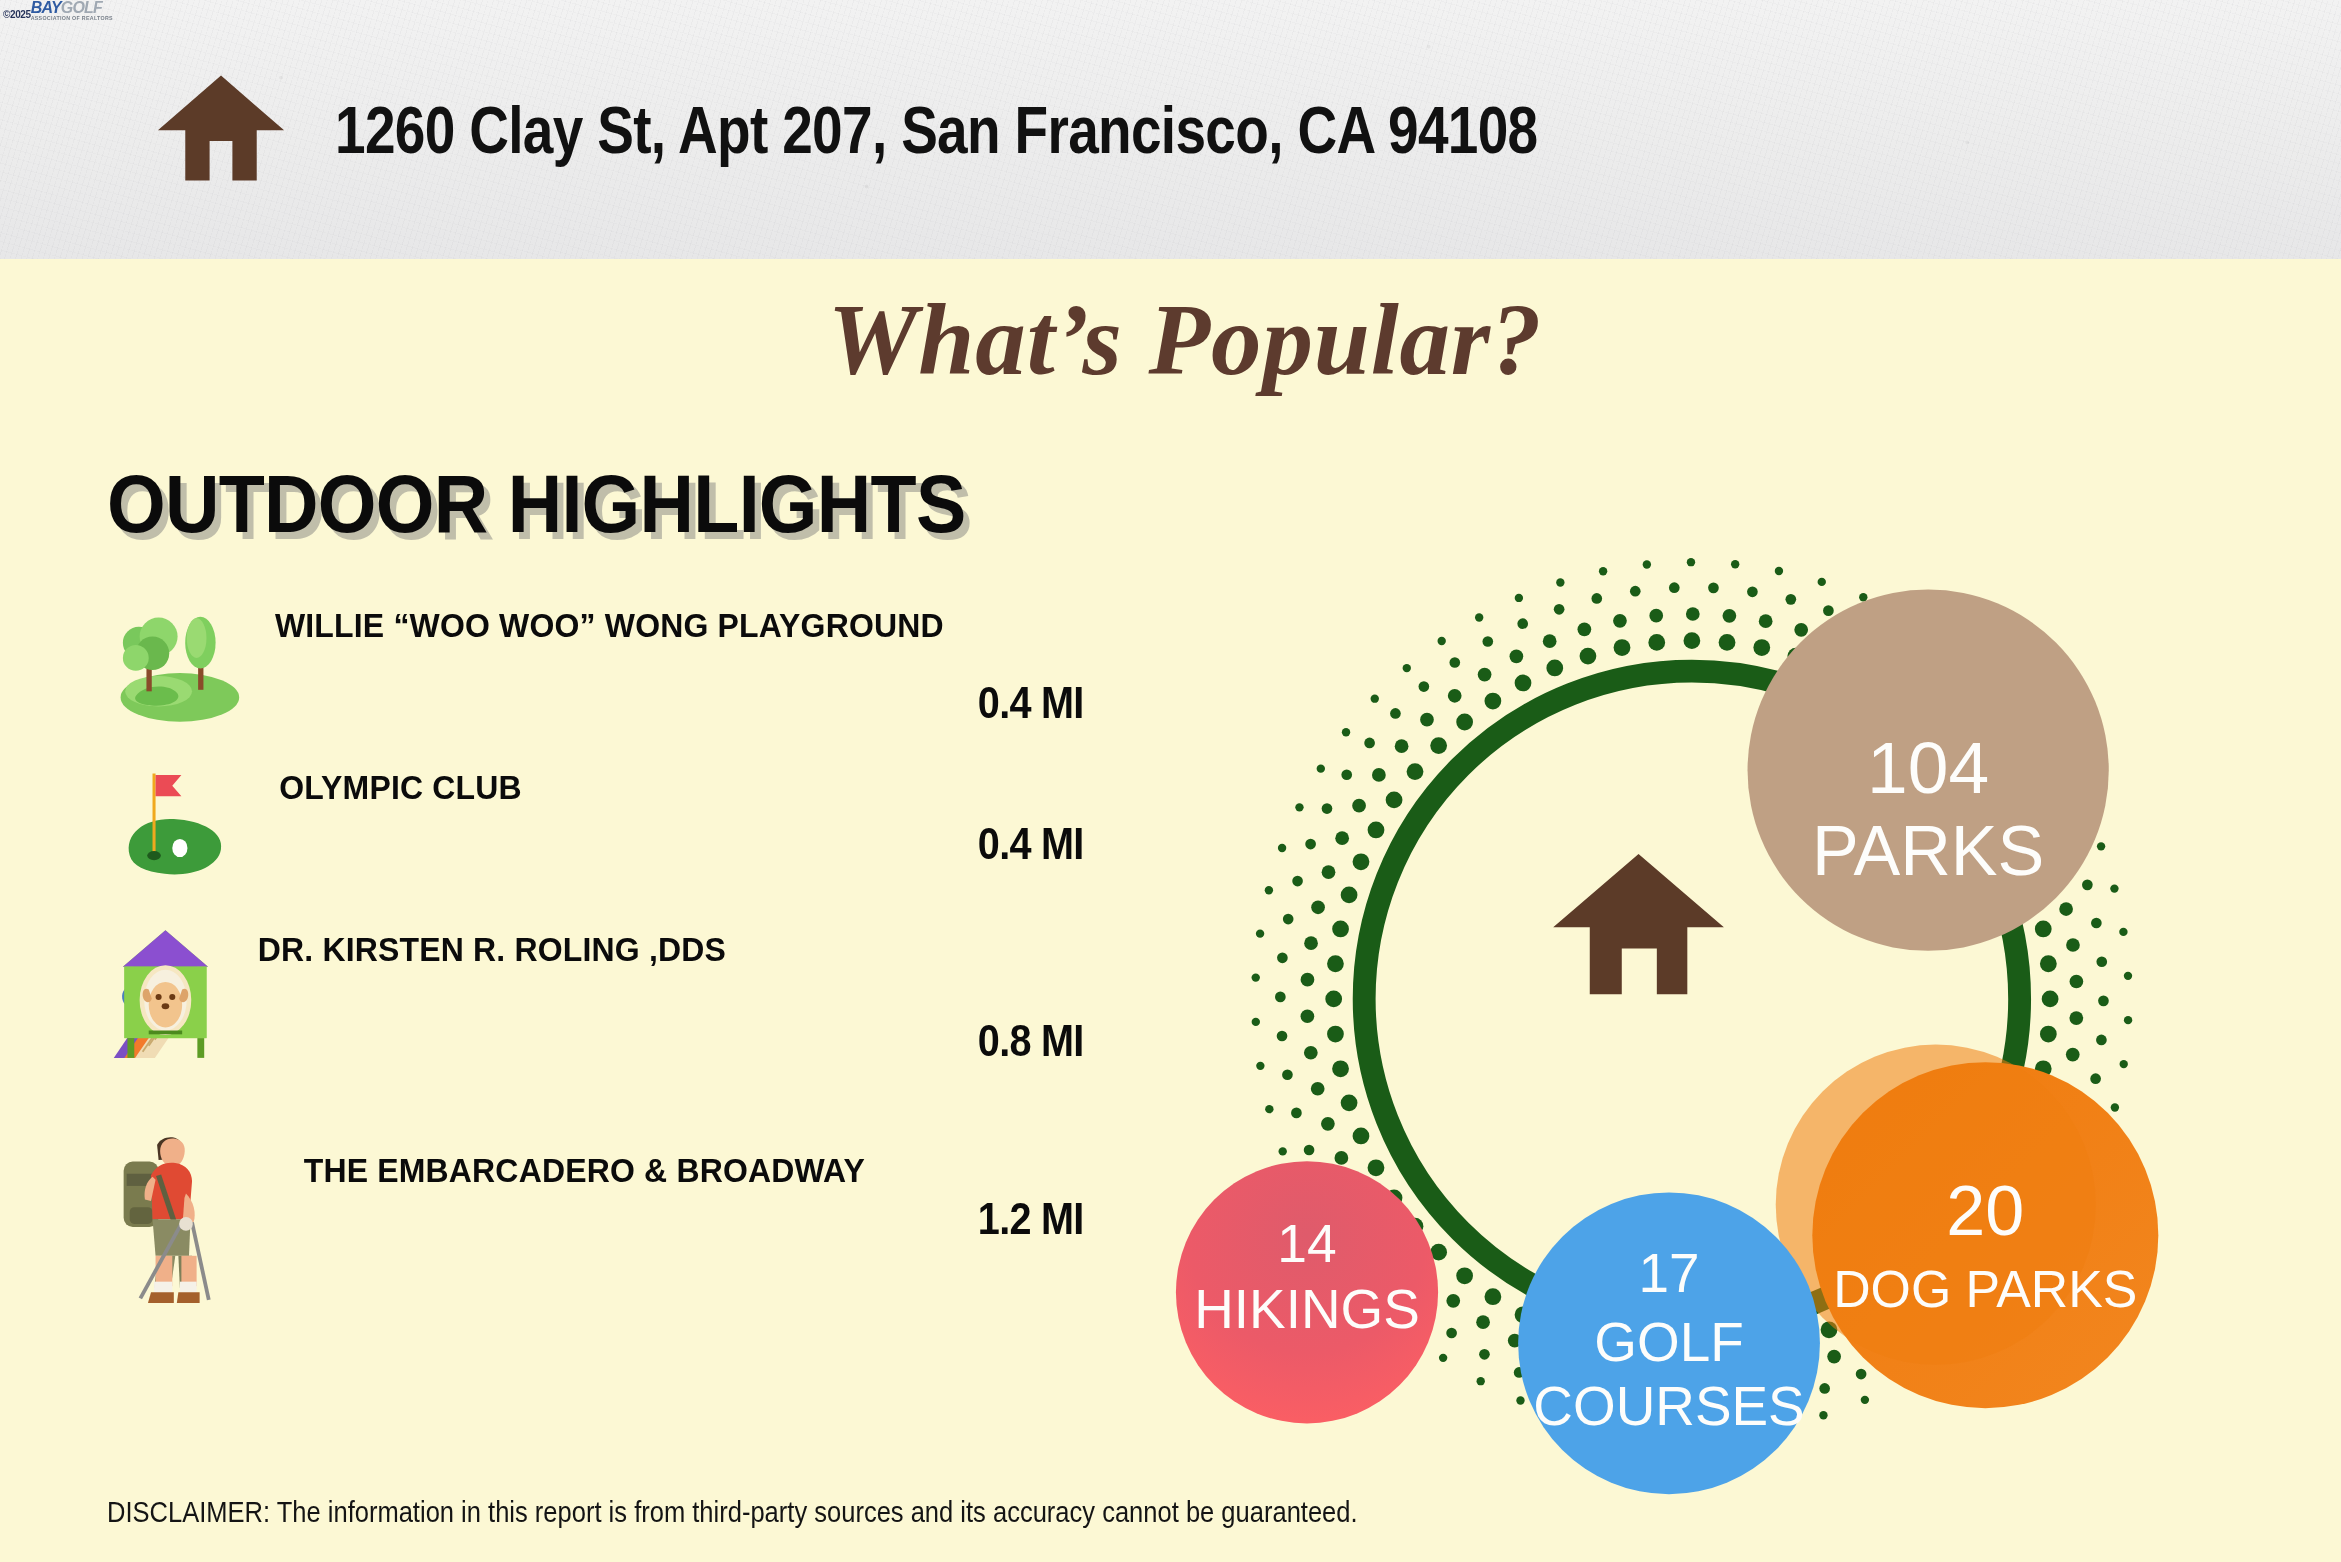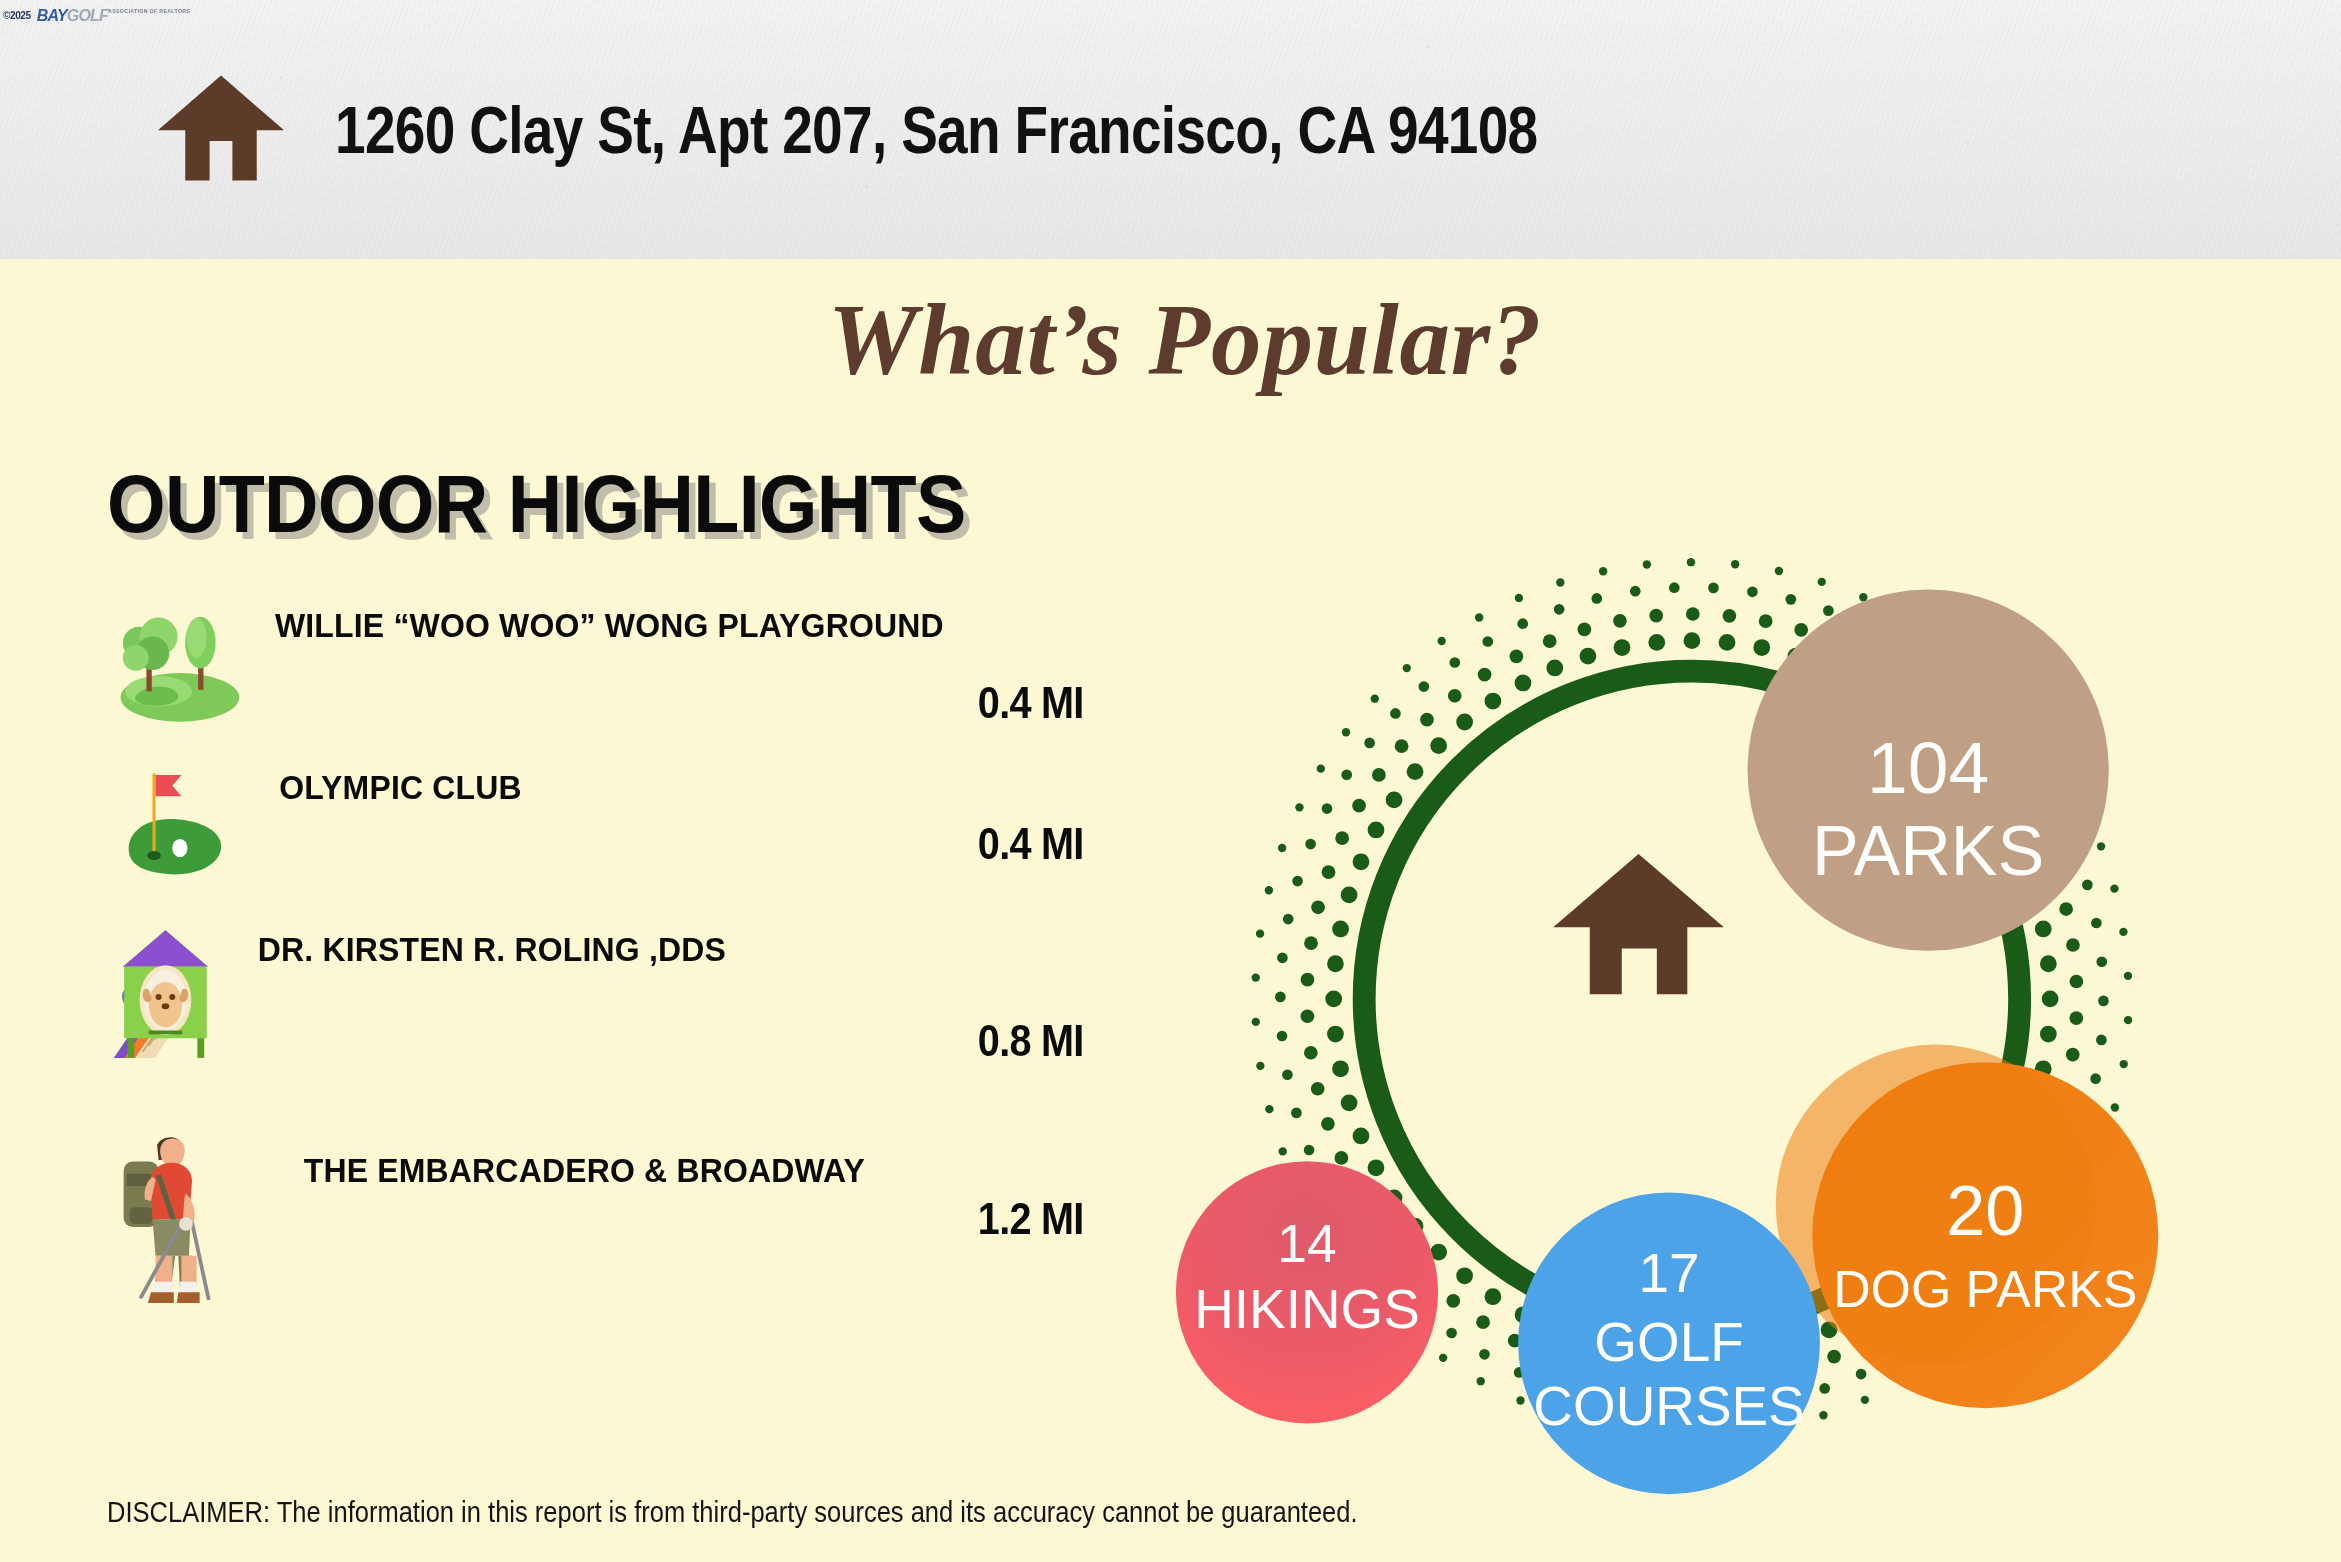--- a/index.html
+++ b/index.html
@@ -24,36 +24,36 @@
       radial-gradient(circle at 84% 55%, rgba(150,150,150,.12) 0 1.5px, transparent 2.3px),
       repeating-linear-gradient(107deg, rgba(175,175,180,.10) 0 0.8px, transparent 0.8px 5.3px),
       repeating-linear-gradient(15deg, rgba(190,190,195,.09) 0 0.8px, transparent 0.8px 8.4px),
       linear-gradient(180deg, #f2f2f2 0%, #ececec 55%, #e7e7e8 100%);
     display: flex;
     align-items: center;
     z-index: 5;
   }
   .watermark {
     position: absolute;
-    left: 3px; top: 8px;
+    left: 3px; top: 0;
     display: flex;
-    align-items: center;
-    gap: 6px;
+    align-items: flex-end;
+    gap: 0;
     z-index: 9;
     opacity: .92;
   }
   .wm-copy {
     font-size: 10px;
     font-weight: 700;
     color: #14224d;
     letter-spacing: -0.4px;
     line-height: 13.7px;
     font-family: "Liberation Sans", sans-serif;
   }
-  .wm-logo { display: flex; flex-direction: row; }
+  .wm-logo { display: flex; flex-direction: column; }
   .wm-logo-top {
     display: flex;
     font-size: 16px;
     font-weight: 900;
     line-height: 15.2px;
     font-style: italic;
     letter-spacing: -0.8px;
     font-family: "Liberation Sans", sans-serif;
   }
   .wm-bay { color: #1f4f9c; }

